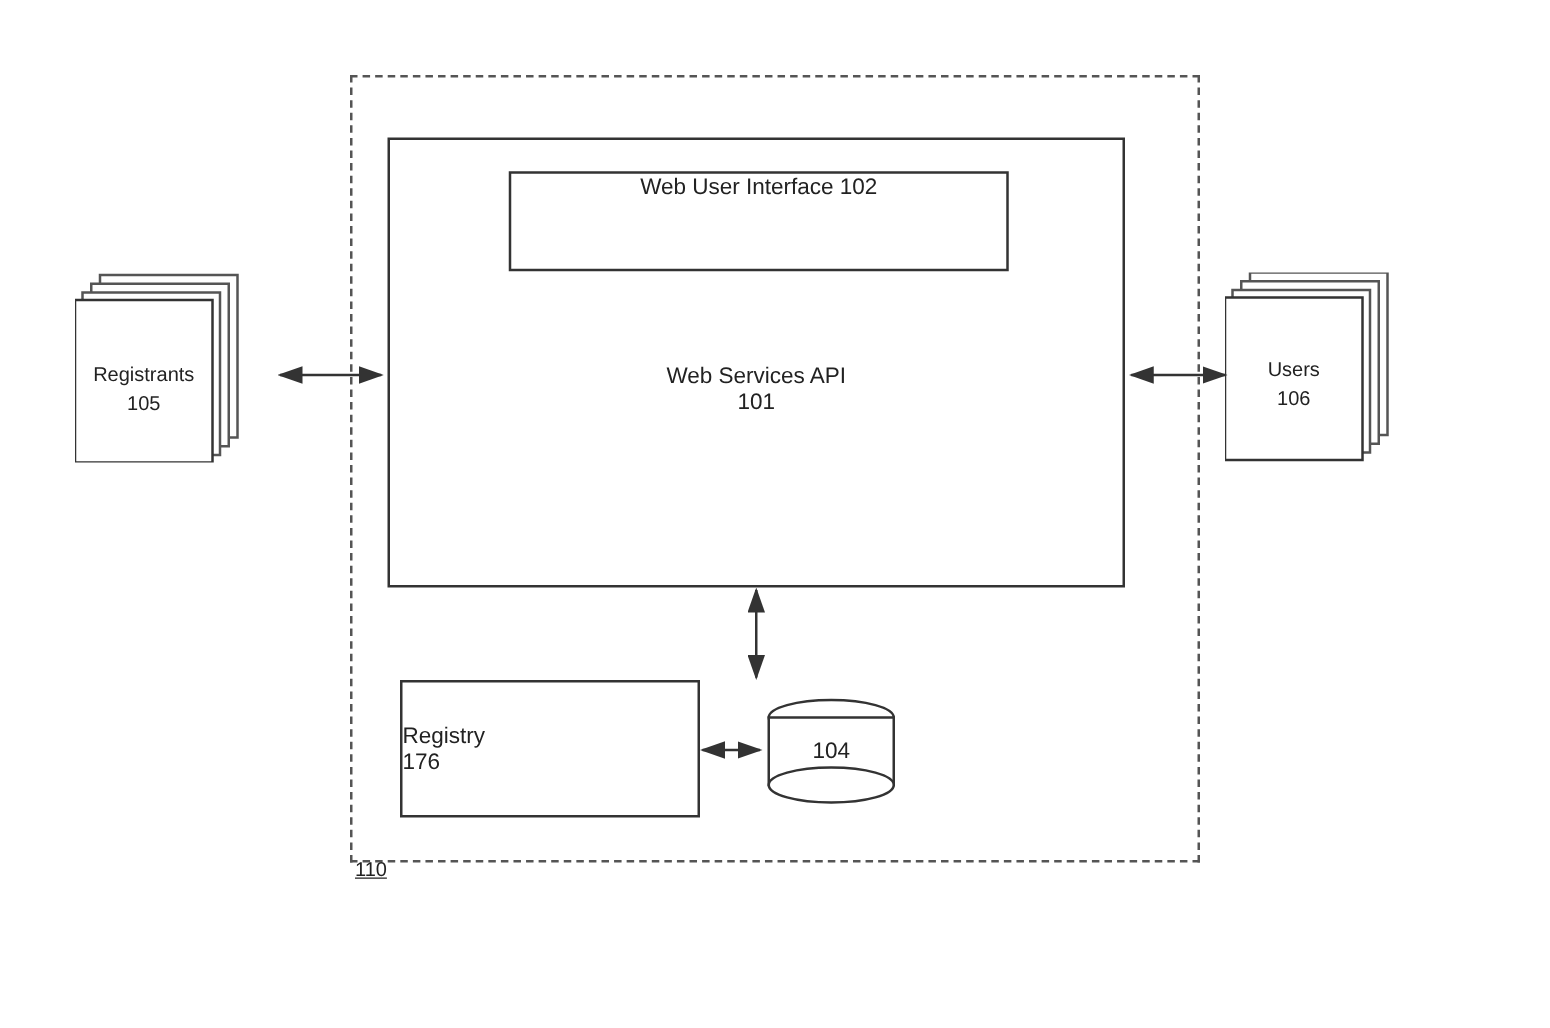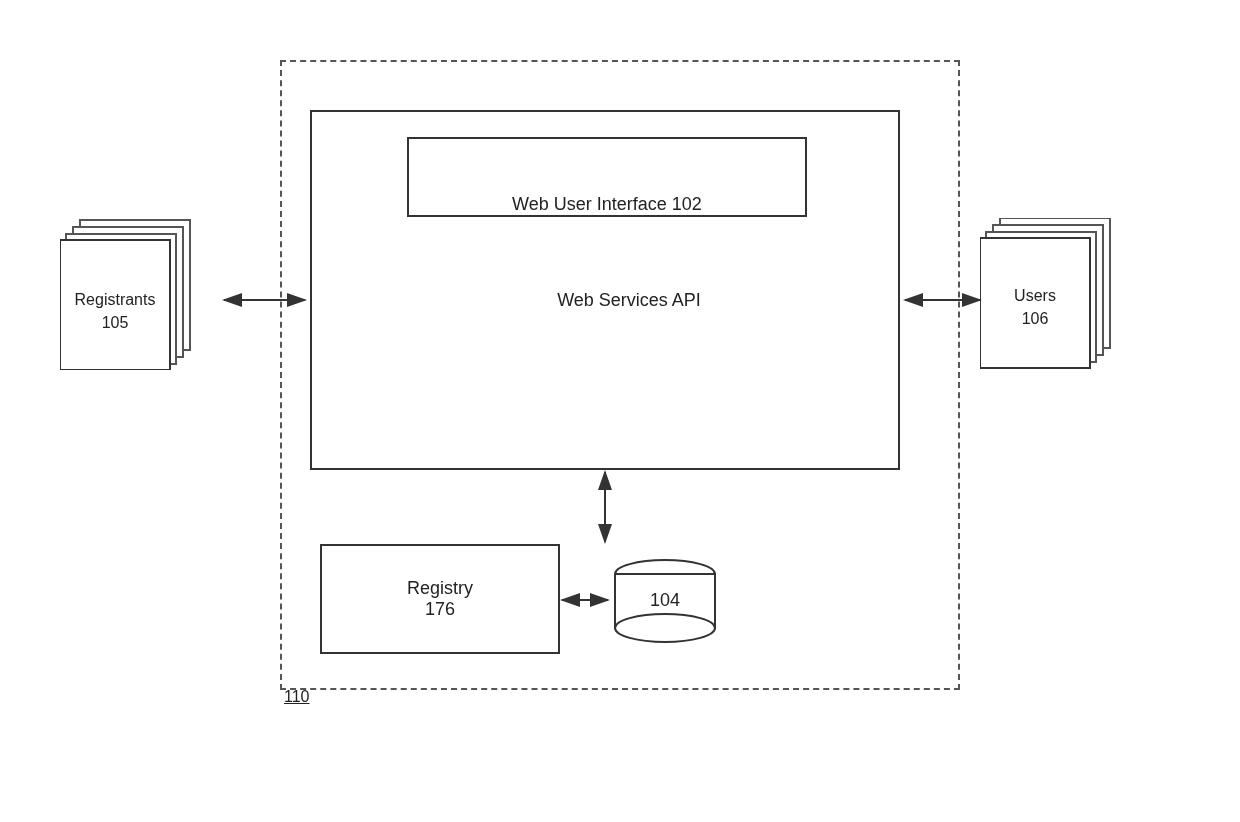--- a/index.html
+++ b/index.html
@@ -44,21 +44,21 @@
     
     .web-ui-box {
       position: absolute;
       top: 135px;
       left: 360px;
       width: 400px;
       height: 80px;
       border: 2px solid #333;
       background: #ffffff;
       display: flex;
-      align-items: flex-end;
+      align-items: flex-start;
       justify-content: center;
     }
 
     .web-ui-label {
       font-size: 18px;
       font-weight: normal;
       color: #222;
       text-align: center;
     }
 
@@ -66,21 +66,21 @@
     .registry-box {
       position: absolute;
       top: 544px;
       left: 320px;
       width: 240px;
       height: 110px;
       border: 2px solid #333;
       background: #ffffff;
       display: flex;
       flex-direction: column;
-      align-items: center;
+      align-items: flex-start;
       justify-content: center;
     }
 
     
     .db-cylinder {
       position: absolute;
       top: 556px;
       left: 610px;
       width: 110px;
       height: 90px;
@@ -132,22 +132,23 @@
 
   <div class="outer-dashed-box"></div>
 
   <div class="web-services-box">
 
     <div class="web-ui-box" style="position:absolute; top:25px; left:95px;">
         <span class="web-ui-label">Web User Interface 102</span>
       </div>
   </div>
 
-  <div style="position:absolute; top:290px; left:310px; width:590px; text-align:center;margin-left:24px;">
+  <div style="position:absolute; top:290px; left:310px; width:590px; text-align:center;">
     <div class="component-label">Web Services API</div>
+    <div class="component-number">101</div>
   </div>
 
   <div class="registry-box">
     <div class="component-label">Registry</div>
     <div class="component-number">176</div>
   </div>
 
   <svg class="db-cylinder" viewBox="0 0 110 90" xmlns="http://www.w3.org/2000/svg">
     <ellipse cx="55" cy="18" rx="50" ry="14" fill="white" stroke="#333" stroke-width="2"></ellipse>
     <rect x="5" y="18" width="100" height="54" fill="white" stroke="#333" stroke-width="2"></rect>

